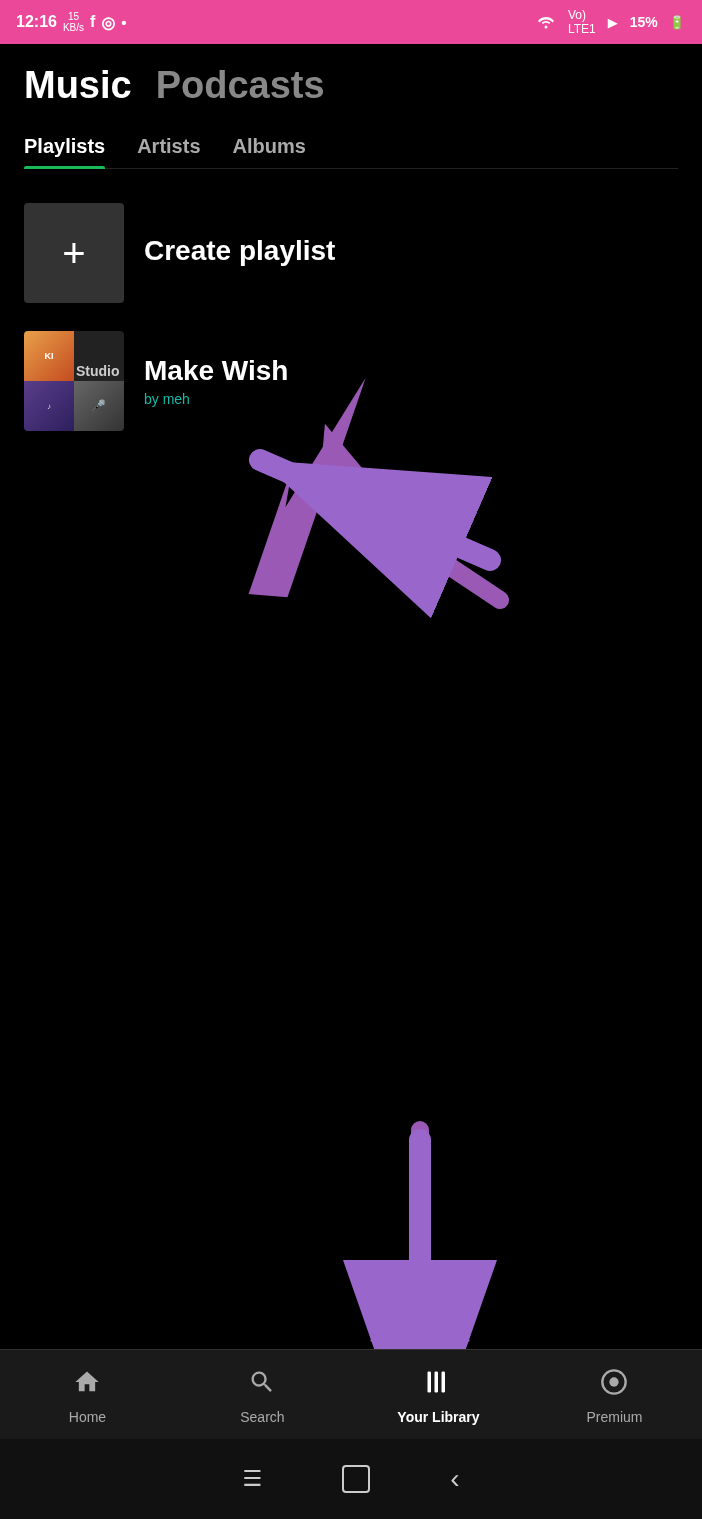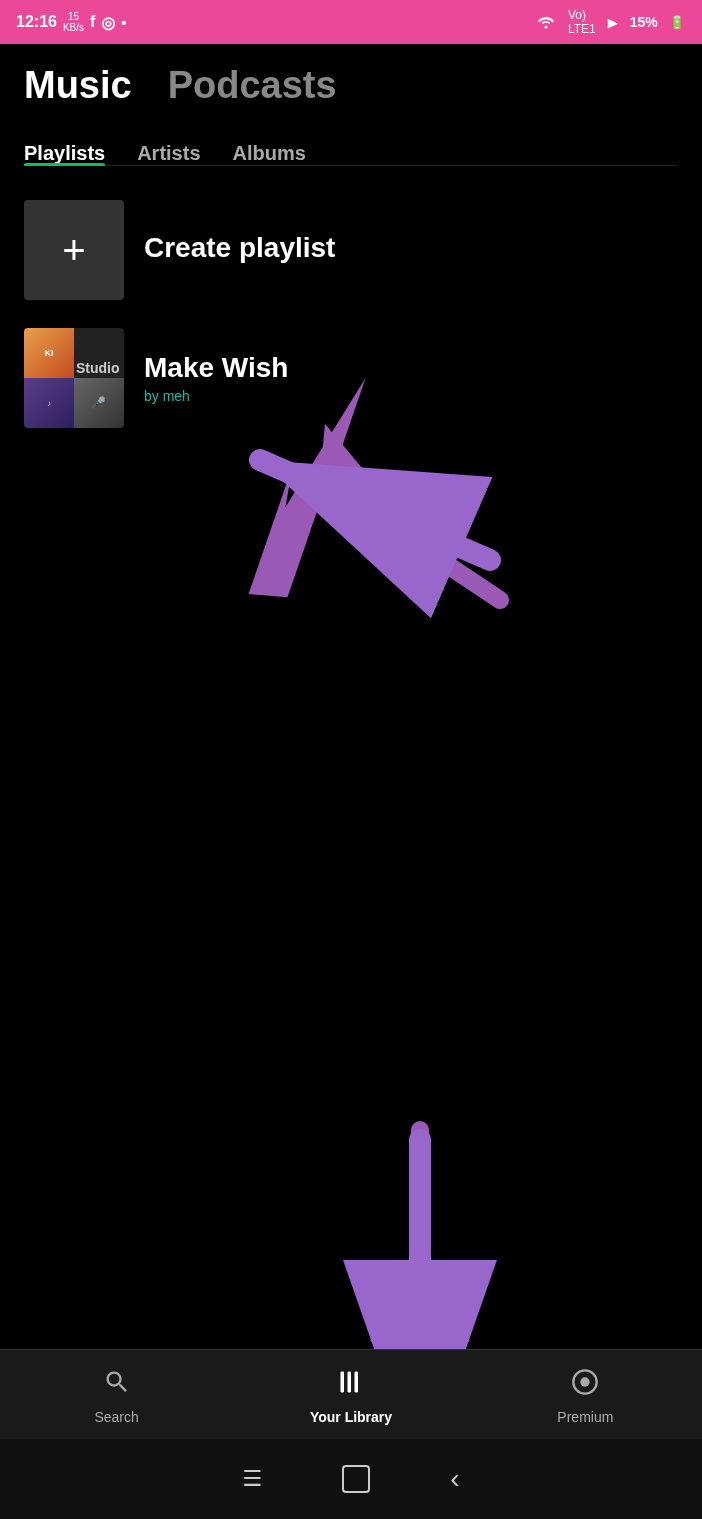--- a/index.html
+++ b/index.html
@@ -42,23 +42,23 @@
     .battery-text { font-size: 14px; font-weight: 600; }
 
     
     .main-content {
       padding: 20px 24px 0 24px;
     }
 
     
     .header-tabs {
       display: flex;
-      gap: 36px;
+      gap: 24px;
       align-items: baseline;
-      margin-bottom: 35px;
+      margin-bottom: 28px;
       text-align: center;
     }
     .header-tab-music {
       font-size: 38px;
       font-weight: 800;
       color: #fff;
     }
     .header-tab-podcasts {
       font-size: 38px;
       font-weight: 800;
@@ -68,20 +68,21 @@
     
     .sub-tabs {
       display: flex;
       gap: 32px;
       margin-bottom: 20px;
       border-bottom: 1px solid #222;
     }
     .sub-tab {
       font-size: 20px;
       font-weight: 700;
+      padding-bottom: 10px;
       cursor: pointer;
       color: #aaa;
       position: relative;
     }
     .sub-tab.active {
       color: #fff;
       font-weight: 800;
     }
     .sub-tab.active::after {
       content: '';
@@ -309,20 +310,28 @@
     </marker>
   </defs>
 
   <path d="M 420 1140 L 420 1370" stroke="#9966cc" stroke-width="22" stroke-linecap="round" fill="none" marker-end="url(#arrowhead2)"></path>
 </svg>
 
 <div class="bottom-nav">
   <div class="nav-item">
     <span class="nav-icon">
       <svg width="28" height="28" viewBox="0 0 24 24" fill="#aaa">
+        <path d="M10 20v-6h4v6h5v-8h3L12 3 2 12h3v8z"></path>
+      </svg>
+    </span>
+    <span class="nav-label">Home</span>
+  </div>
+  <div class="nav-item">
+    <span class="nav-icon">
+      <svg width="28" height="28" viewBox="0 0 24 24" fill="#aaa">
         <path d="M15.5 14h-.79l-.28-.27C15.41 12.59 16 11.11 16 9.5 16 5.91 13.09 3 9.5 3S3 5.91 3 9.5 5.91 16 9.5 16c1.61 0 3.09-.59 4.23-1.57l.27.28v.79l5 4.99L20.49 19l-4.99-5zm-6 0C7.01 14 5 11.99 5 9.5S7.01 5 9.5 5 14 7.01 14 9.5 11.99 14 9.5 14z"></path>
       </svg>
     </span>
     <span class="nav-label">Search</span>
   </div>
   <div class="nav-item active">
     <span class="nav-icon">
       <svg width="28" height="28" viewBox="0 0 24 24" fill="white">
         <rect x="3" y="3" width="3" height="18" rx="1"></rect>
         <rect x="9" y="3" width="3" height="18" rx="1"></rect>

